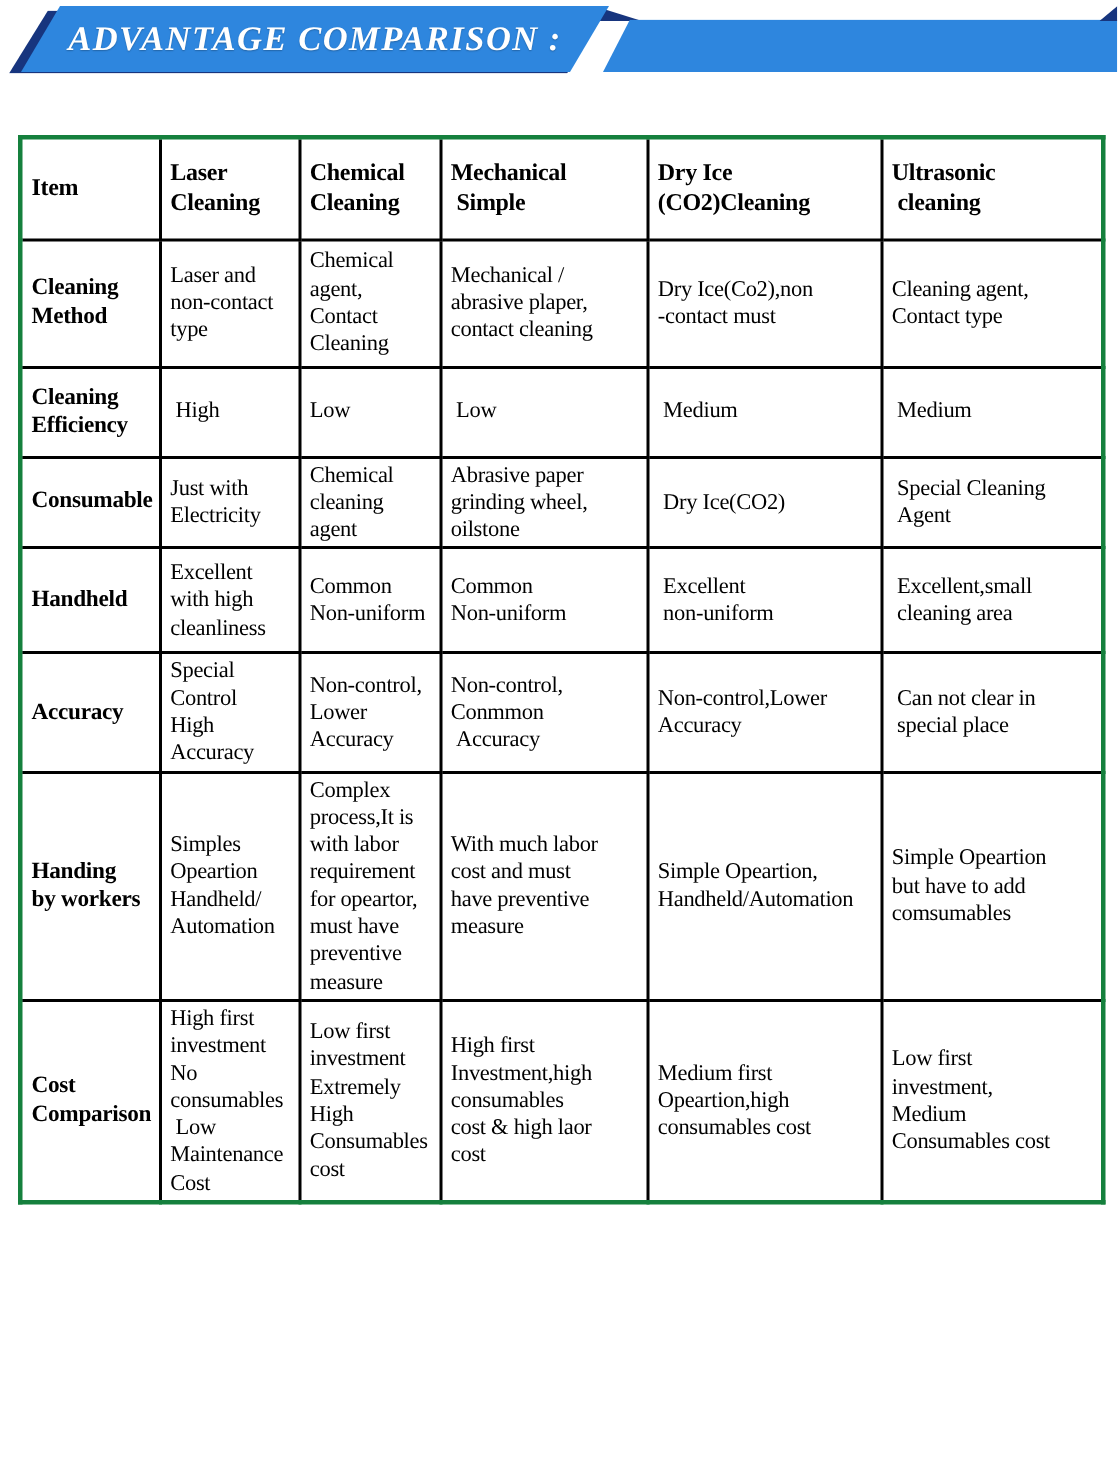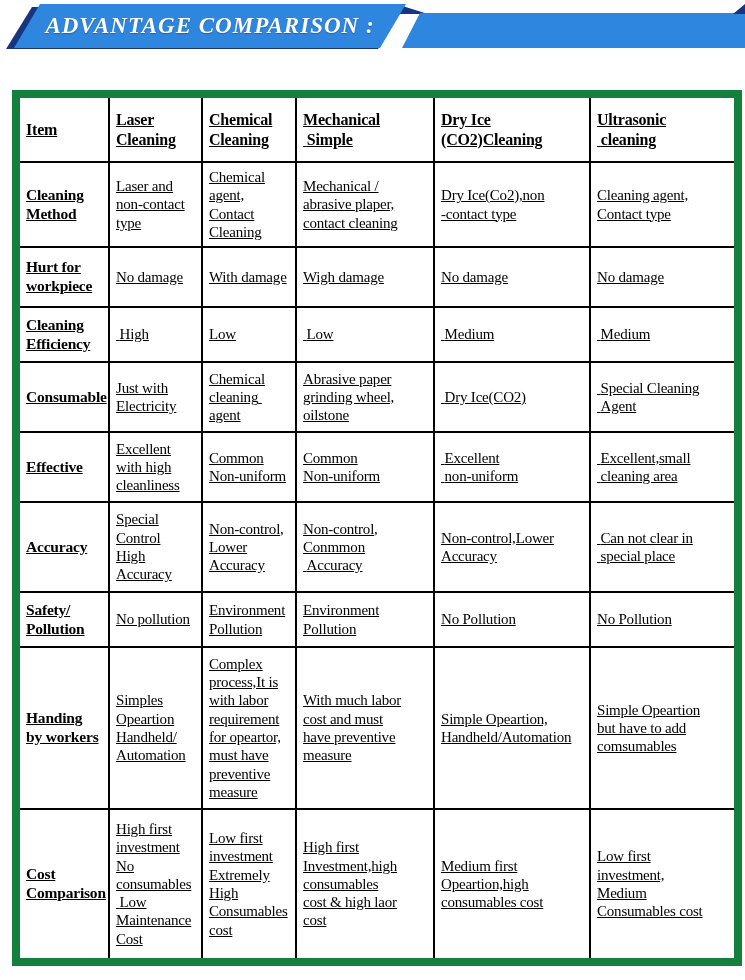--- a/index.html
+++ b/index.html
@@ -38,22 +38,21 @@
   }
   .b-fold-right{
     position:absolute;right:0;top:4px;width:16px;height:10px;
     background:#17357E;
     clip-path:polygon(100% 0,100% 100%,25% 100%);
   }
   
   table.cmp{
     margin:28px 0 0 12px;width:722px;
     border-collapse:collapse;table-layout:fixed;
-    border:8px solid #15803d;
-    text-decoration:underline;
+    border:3px solid #15803d;
   }
   .cmp th,.cmp td{
     border:2px solid #000;
     padding:2px 4px 2px 6px;
     vertical-align:middle;text-align:left;
     font-size:15px;line-height:1.22;
     letter-spacing:-0.2px;
     white-space:pre-wrap;word-break:normal;overflow:hidden;
   }
   .cmp thead th{font-weight:bold;font-size:16px;}
@@ -116,32 +115,23 @@
 non-contact
 type</td>
       <td>Chemical
 agent,
 Contact
 Cleaning</td>
       <td>Mechanical /
 abrasive plaper,
 contact cleaning</td>
       <td>Dry Ice(Co2),non
--contact type</td>
+-contact must</td>
       <td>Cleaning agent,
 Contact type</td>
-    </tr>
-    <tr>
-      <th>Hurt for
-workpiece</th>
-      <td>No damage</td>
-      <td>With damage</td>
-      <td>Wigh damage</td>
-      <td>No damage</td>
-      <td>No damage</td>
     </tr>
     <tr>
       <th>Cleaning
 Efficiency</th>
       <td> High</td>
       <td>Low</td>
       <td> Low</td>
       <td> Medium</td>
       <td> Medium</td>
     </tr>
@@ -152,21 +142,21 @@
       <td>Chemical
 cleaning agent</td>
       <td>Abrasive paper
 grinding wheel,
 oilstone</td>
       <td> Dry Ice(CO2)</td>
       <td> Special Cleaning
  Agent</td>
     </tr>
     <tr>
-      <th>Effective</th>
+      <th>Handheld</th>
       <td>Excellent
 with high
 cleanliness</td>
       <td>Common
 Non-uniform</td>
       <td>Common
 Non-uniform</td>
       <td> Excellent
  non-uniform</td>
       <td> Excellent,small
@@ -181,31 +171,20 @@
       <td>Non-control,
 Lower
 Accuracy</td>
       <td>Non-control,
 Conmmon
  Accuracy</td>
       <td>Non-control,Lower
 Accuracy</td>
       <td> Can not clear in
  special place</td>
-    </tr>
-    <tr>
-      <th>Safety/
-Pollution</th>
-      <td>No pollution</td>
-      <td>Environment
-Pollution</td>
-      <td>Environment
-Pollution</td>
-      <td>No Pollution</td>
-      <td>No Pollution</td>
     </tr>
     <tr>
       <th>Handing
 by workers</th>
       <td>Simples
 Opeartion
 Handheld/
 Automation</td>
       <td>Complex
 process,It is

